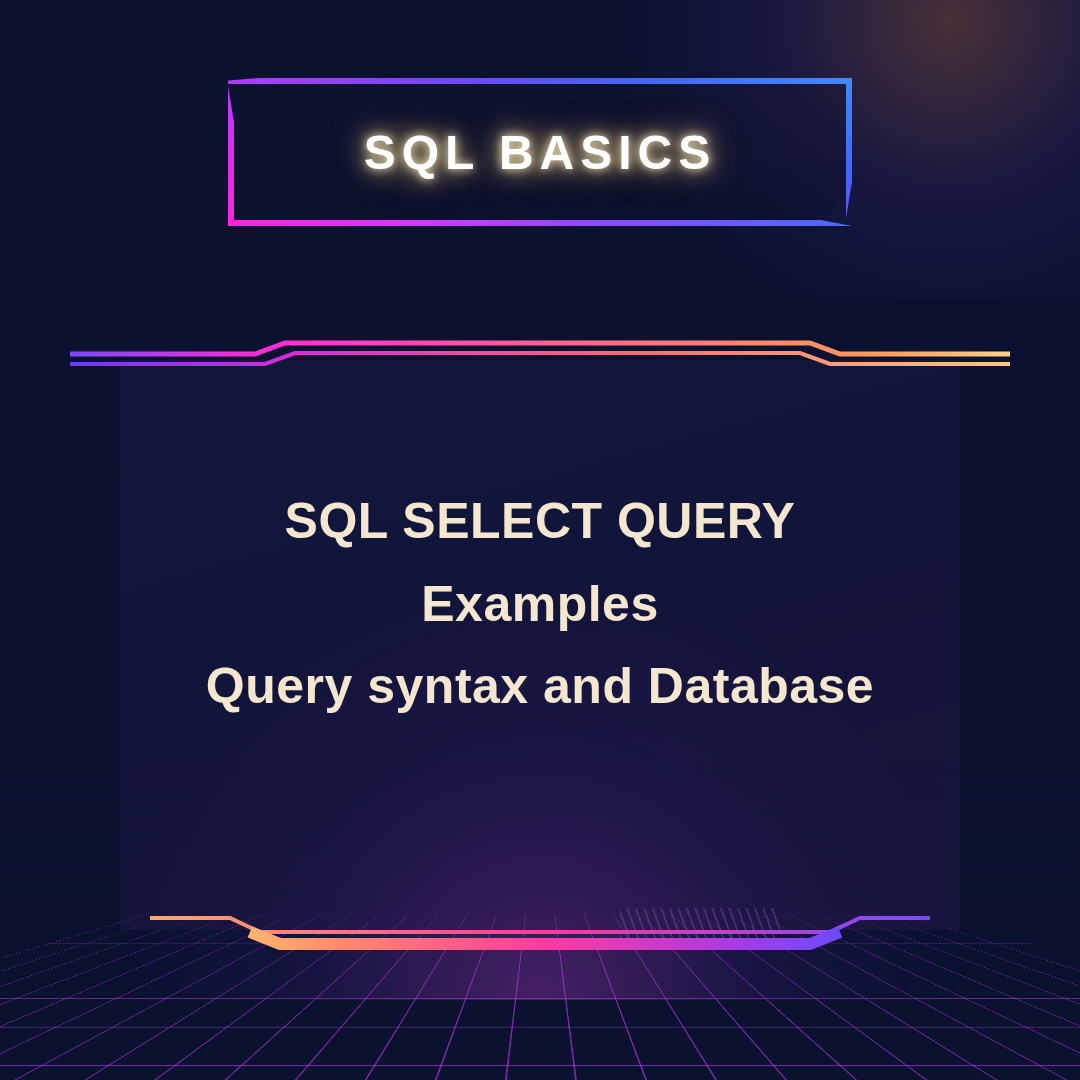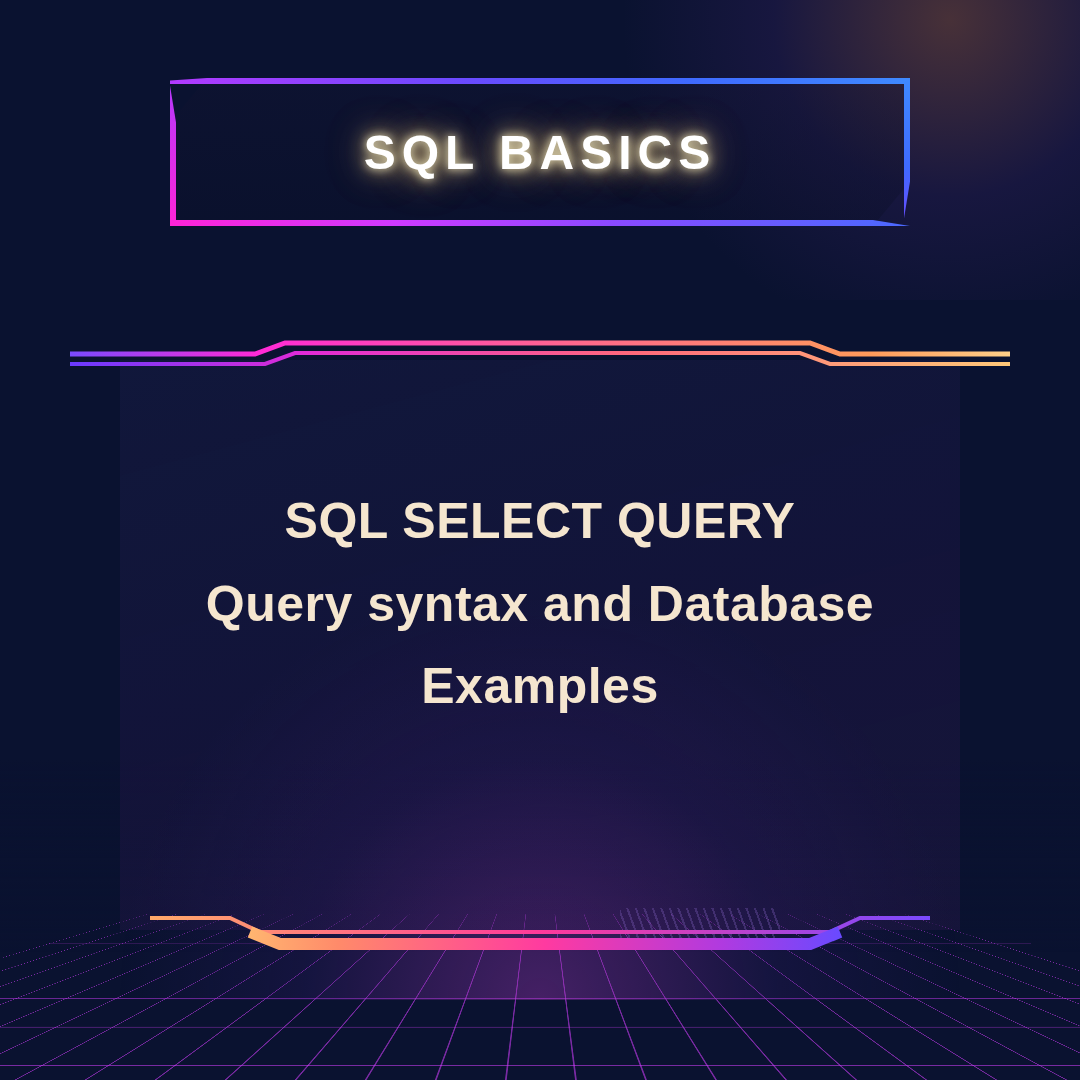--- a/index.html
+++ b/index.html
@@ -28,21 +28,21 @@
     background: radial-gradient(circle at 50% 100%, rgba(180,60,200,0.35) 0%, rgba(60,30,120,0.2) 40%, transparent 70%);
     pointer-events: none;
   }
 
   
   .title-banner {
     position: absolute;
     top: 78px;
     left: 50%;
     transform: translateX(-50%);
-    width: 740px;
+    width: 624px;
     height: 148px;
     text-align: center;
   }
   .banner-inner {
     position: absolute;
     inset: 0;
     background: linear-gradient(180deg, rgba(20,20,50,0.3) 0%, rgba(10,15,40,0.4) 100%);
     clip-path: polygon(5% 0, 100% 0, 100% 70%, 95% 100%, 0 100%, 0 30%);
   }
   .banner-border-top {
@@ -221,22 +221,22 @@
       </defs>
 
       <path d="M 0 14 L 185 14 L 215 3 L 740 3 L 770 14 L 940 14" stroke="url(#gt1)" stroke-width="5" fill="none"></path>
 
       <path d="M 0 24 L 195 24 L 225 13 L 730 13 L 760 24 L 940 24" stroke="url(#gt2)" stroke-width="4" fill="none"></path>
     </svg>
   </div>
 
   <div class="content-text">
     <div>SQL SELECT QUERY</div>
+    <div>Examples</div>
     <div>Query syntax and Database</div>
-    <div>Examples</div>
   </div>
 
   <div class="hatch"></div>
 
   <div class="frame-bottom">
     <svg viewBox="0 0 780 40" preserveAspectRatio="none">
       <defs>
         <linearGradient id="gb1" x1="0%" y1="0%" x2="100%" y2="0%">
           <stop offset="0%" stop-color="#ffb570"></stop>
           <stop offset="15%" stop-color="#ff8a6a"></stop>

